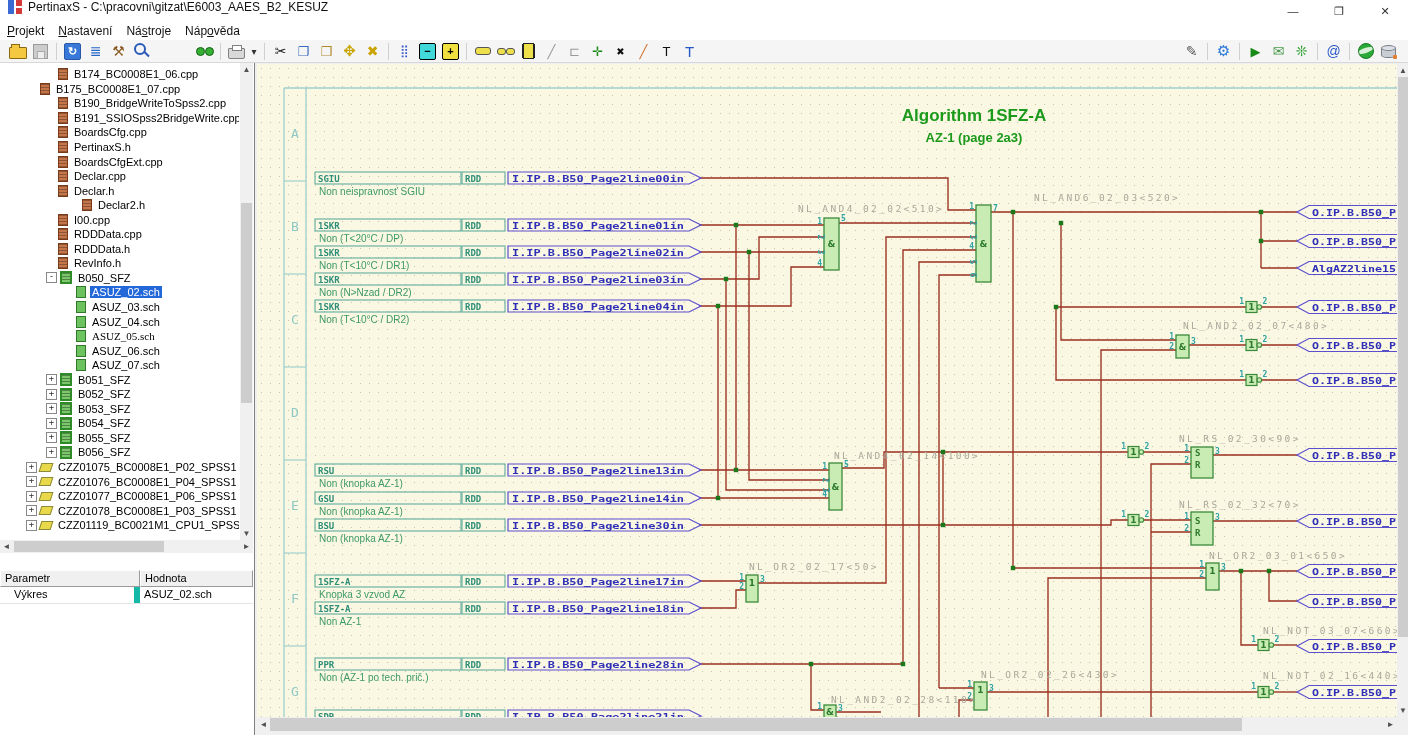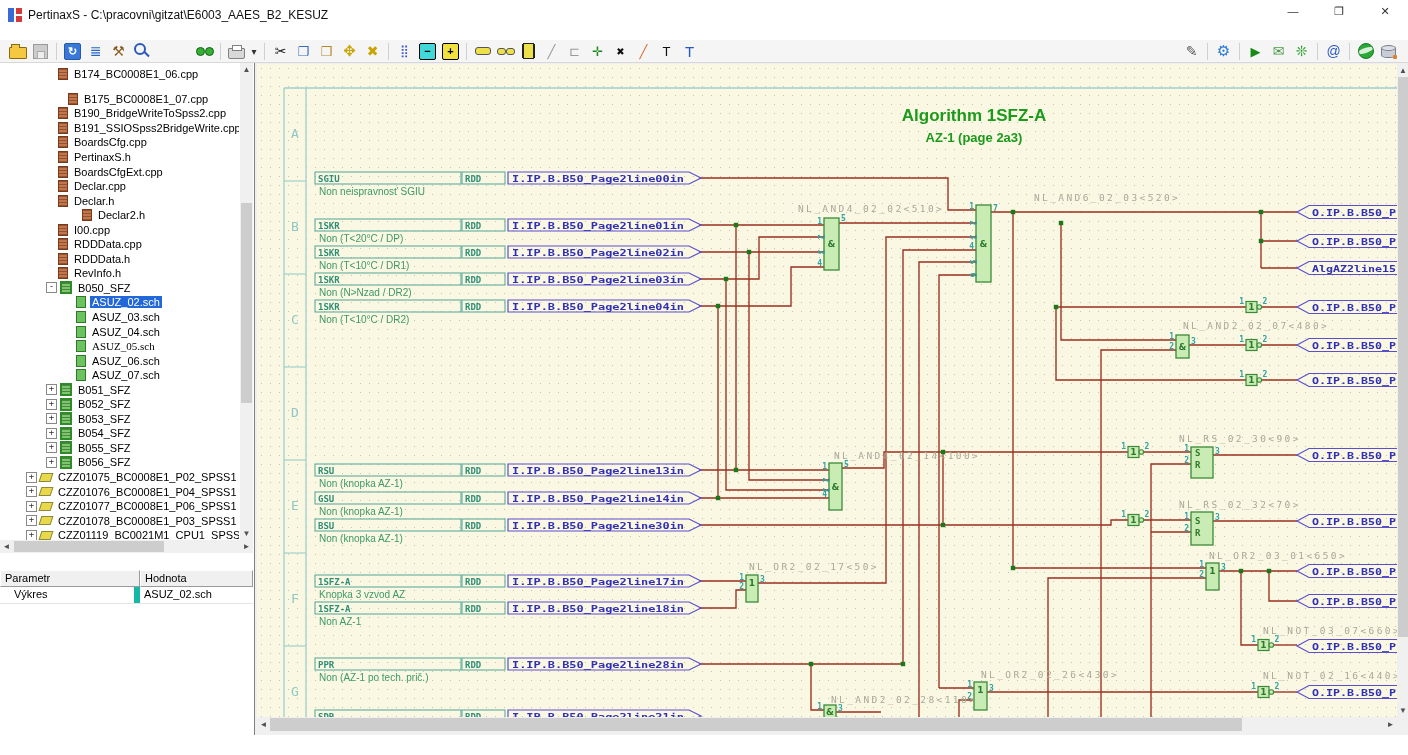--- a/index.html
+++ b/index.html
@@ -1,19 +1,19 @@
 <!DOCTYPE html>
 <html><head>
 <meta charset="utf-8">
 <style>
   html,body{margin:0;padding:0;background:#dcdcdc;}
   .app{position:relative;width:1408px;height:755px;background:#ffffff;overflow:hidden;
        font-family:"Liberation Sans",sans-serif;-webkit-font-smoothing:antialiased;}
   
-  .titlebar{position:absolute;left:0;top:0;right:0;height:22px;background:#ffffff;display:flex;align-items:flex-end;}
+  .titlebar{position:absolute;left:0;top:0;right:0;height:22px;background:#ffffff;display:flex;align-items:flex-start;}
   .appicon{width:14px;height:14px;margin:0 6px 0 8px;position:relative;}
   .appicon .a1{position:absolute;left:0;top:0;width:6px;height:14px;background:#3a6ad4;}
   .appicon .a2{position:absolute;left:8px;top:0;width:6px;height:6px;background:#d43a3a;}
   .appicon .a3{position:absolute;left:8px;top:8px;width:6px;height:6px;background:#d43a3a;}
   .titletext{font-size:12px;color:#111;}
   .winbtns{margin-left:auto;display:flex;height:22px;}
   .winbtn{width:46px;height:22px;display:flex;align-items:center;justify-content:center;font-size:11px;color:#333;}
   
   .menubar{position:absolute;left:0;top:22px;right:0;height:18px;background:#ffffff;display:flex;align-items:center;font-size:12px;}
   .menuitem{padding:1px 7px;color:#111;}
@@ -105,20 +105,26 @@
         <div class="a3"></div>
       </div>
     <div class="titletext">PertinaxS - C:\pracovni\gitzat\E6003_AAES_B2_KESUZ</div>
     <div class="winbtns">
       <div class="winbtn">—</div>
       <div class="winbtn">❐</div>
       <div class="winbtn">✕</div>
     </div>
   </div>
 
+  <div class="menubar" id="menubar">
+      <div class="menuitem"><u>P</u>rojekt</div>
+      <div class="menuitem"><u>N</u>astavení</div>
+      <div class="menuitem">Ná<u>s</u>troje</div>
+      <div class="menuitem">Náp<u>o</u>věda</div>
+    </div>
 
   <div class="toolbar" id="toolbar">
       <div class="ic">
         <div class="k-folder"></div>
       </div>
       <div class="ic">
         <div class="k-floppy"></div>
       </div>
       <div class="sep"></div>
       <div class="ic">
@@ -191,21 +197,21 @@
 
   <div class="main">
 
     <div class="leftpanel">
       <div class="tree" id="tree">
           <div class="ti" style="padding-left: 46px;">
             <div class="noexp"></div>
             <div class="ticon i-cpp"></div>
             <span class="tlabel">B174_BC0008E1_06.cpp</span>
           </div>
-          <div class="ti" style="padding-left: 56px; margin-top: 10px;">
+          <div class="ti" style="padding-left: 28px;">
             <div class="noexp"></div>
             <div class="ticon i-cpp"></div>
             <span class="tlabel">B175_BC0008E1_07.cpp</span>
           </div>
           <div class="ti" style="padding-left: 46px;">
             <div class="noexp"></div>
             <div class="ticon i-cpp"></div>
             <span class="tlabel">B190_BridgeWriteToSpss2.cpp</span>
           </div>
           <div class="ti" style="padding-left: 46px;">

